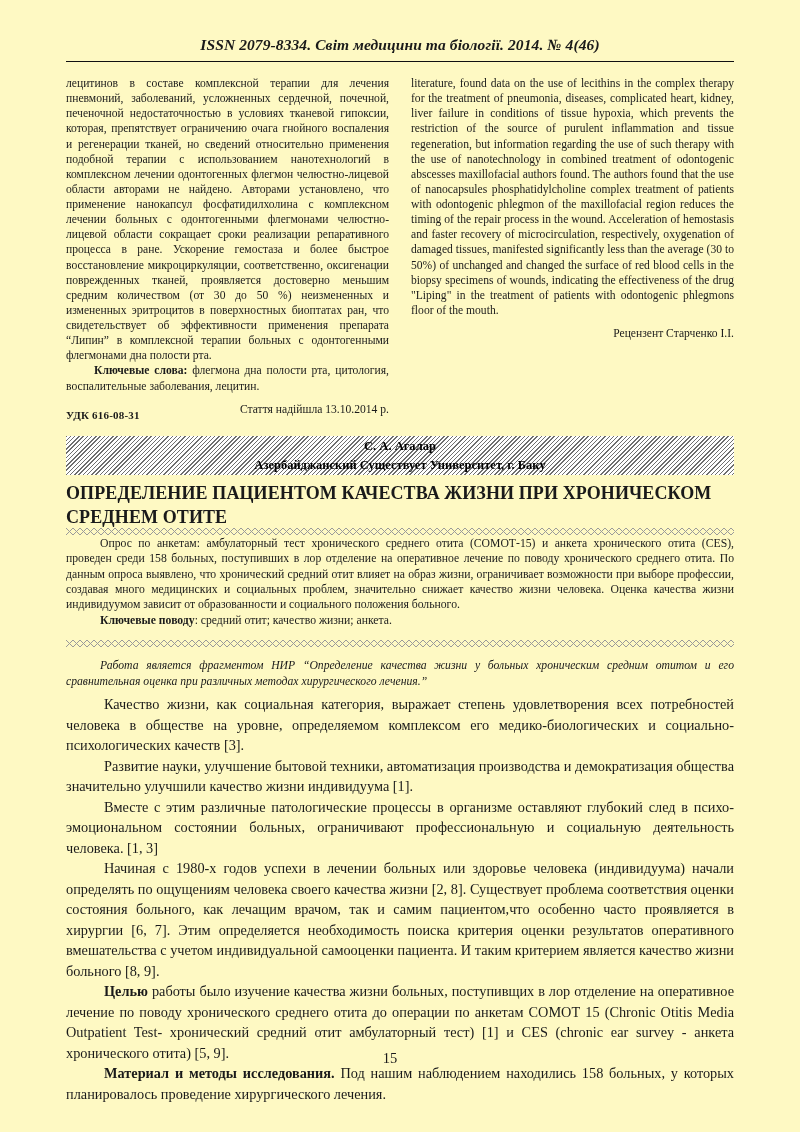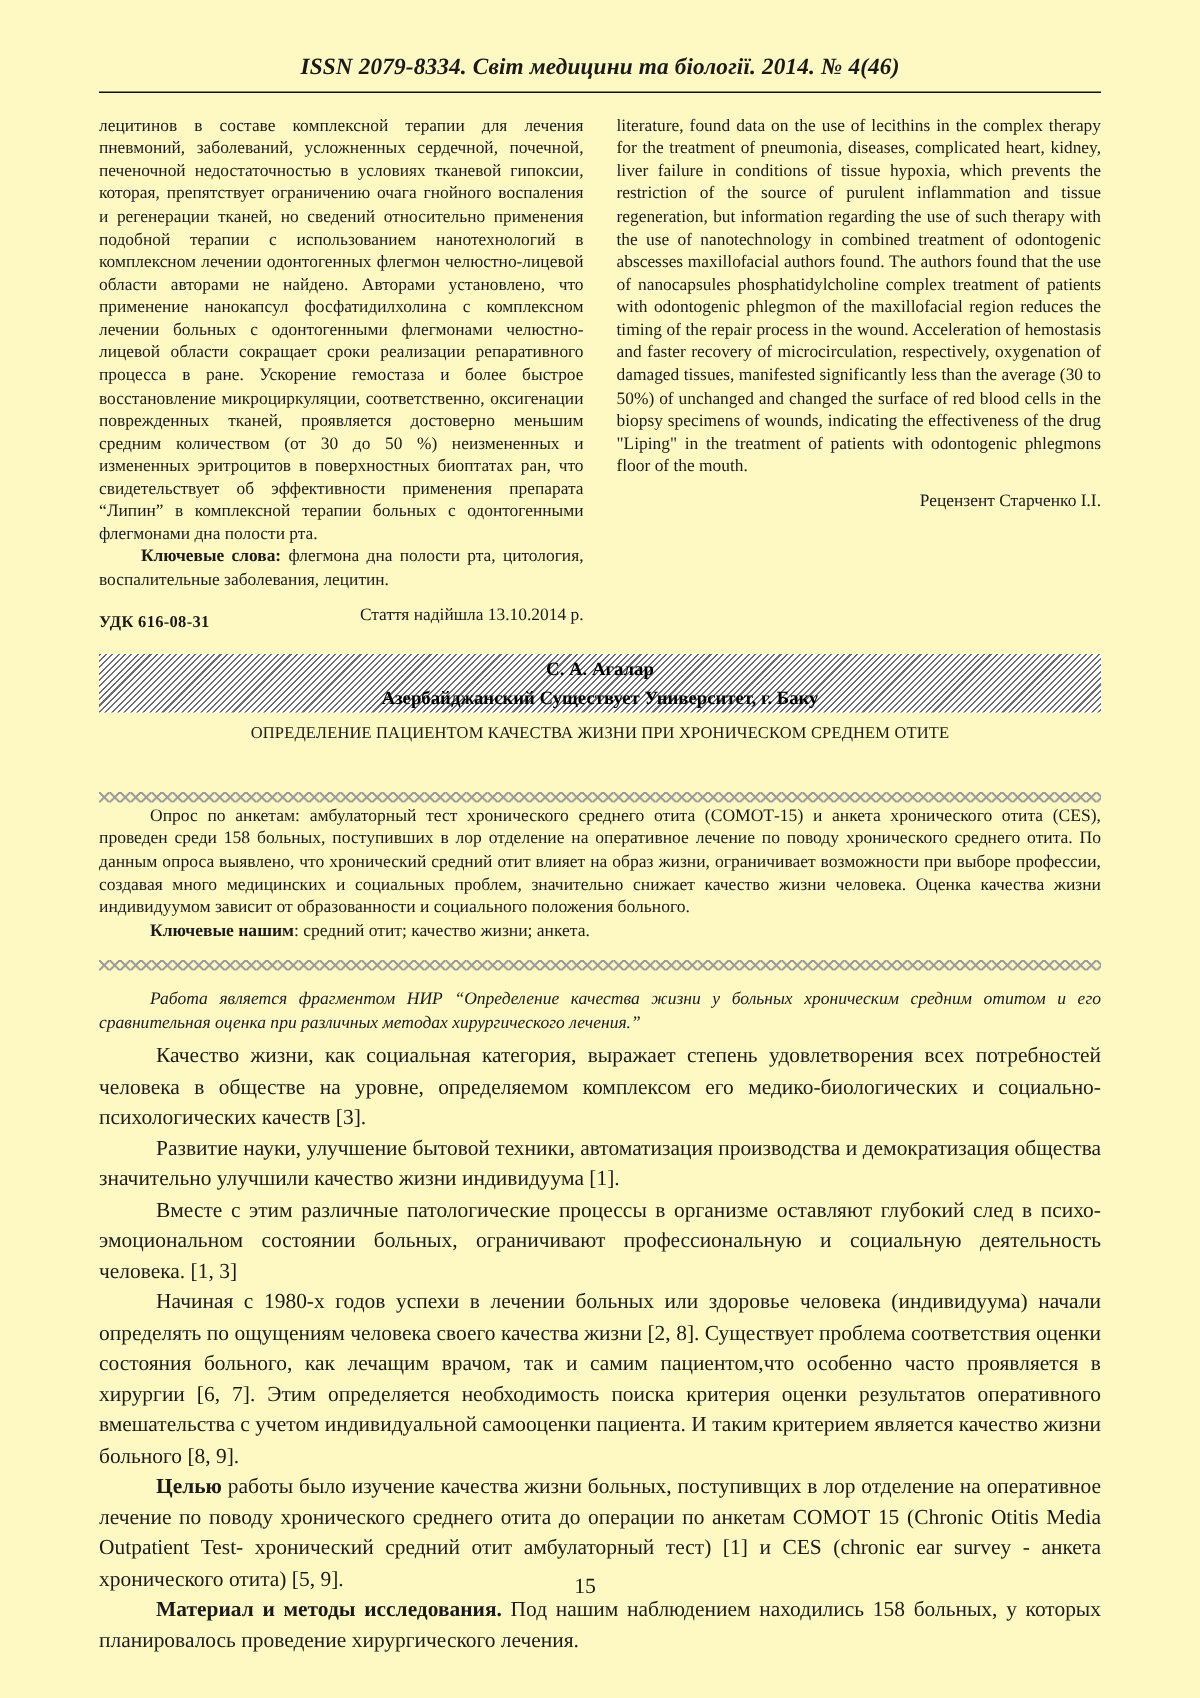--- a/index.html
+++ b/index.html
@@ -114,23 +114,22 @@
     text-align: center;
     white-space: nowrap;
   }
 
   
   .article-title {
     position: absolute;
     top: 482px;
     left: 66px;
     width: 668px;
-    text-align: center;
-    font-weight: normal;
-    font-size: 11px;
+    font-weight: bold;
+    font-size: 18px;
     line-height: 1.32;
     letter-spacing: 0.1px;
   }
 
   
   .zigzag {
     position: absolute;
     left: 66px;
     width: 668px;
     height: 7px;
@@ -226,21 +225,21 @@
     <div class="line">С. А. Агалар</div>
     <div class="line">Азербайджанский Существует Университет, г. Баку</div>
   </div>
 
   <div class="article-title">ОПРЕДЕЛЕНИЕ ПАЦИЕНТОМ КАЧЕСТВА ЖИЗНИ ПРИ ХРОНИЧЕСКОМ СРЕДНЕМ ОТИТЕ</div>
 
   <div class="zigzag" id="zig-top"></div>
 
   <div class="abstract">
     <p>Опрос по анкетам: амбулаторный тест хронического среднего отита (СОМОТ-15) и анкета хронического отита (CES), проведен среди 158 больных, поступивших в лор отделение на оперативное лечение по поводу хронического среднего отита. По данным опроса выявлено, что хронический средний отит влияет на образ жизни, ограничивает возможности при выборе профессии, создавая много медицинских и социальных проблем, значительно снижает качество жизни человека. Оценка качества жизни индивидуумом зависит от образованности и социального положения больного.</p>
-    <p class="kw"><span class="bold">Ключевые нашим</span><span>: средний отит; качество жизни; анкета.</span></p>
+    <p class="kw"><span class="bold">Ключевые поводу</span><span>: средний отит; качество жизни; анкета.</span></p>
   </div>
 
   <div class="zigzag" id="zig-bottom"></div>
 
   <div class="nir-note">Работа является фрагментом НИР “Определение качества жизни у больных хроническим средним отитом и его сравнительная оценка при различных методах хирургического лечения.”</div>
 
   <div class="body-text">
     <p><span>Качество жизни, как социальная категория, выражает степень удовлетворения всех потребностей человека в обществе на уровне, определяемом комплексом его медико-биологических и социально-психологических качеств [3].</span></p>
     <p><span>Развитие науки, улучшение бытовой техники, автоматизация производства и демократизация общества значительно улучшили качество жизни индивидуума [1].</span></p>
     <p><span>Вместе с этим различные патологические процессы в организме оставляют глубокий след в психо-эмоциональном состоянии больных, ограничивают профессиональную и социальную деятельность человека. [1, 3]</span></p>

